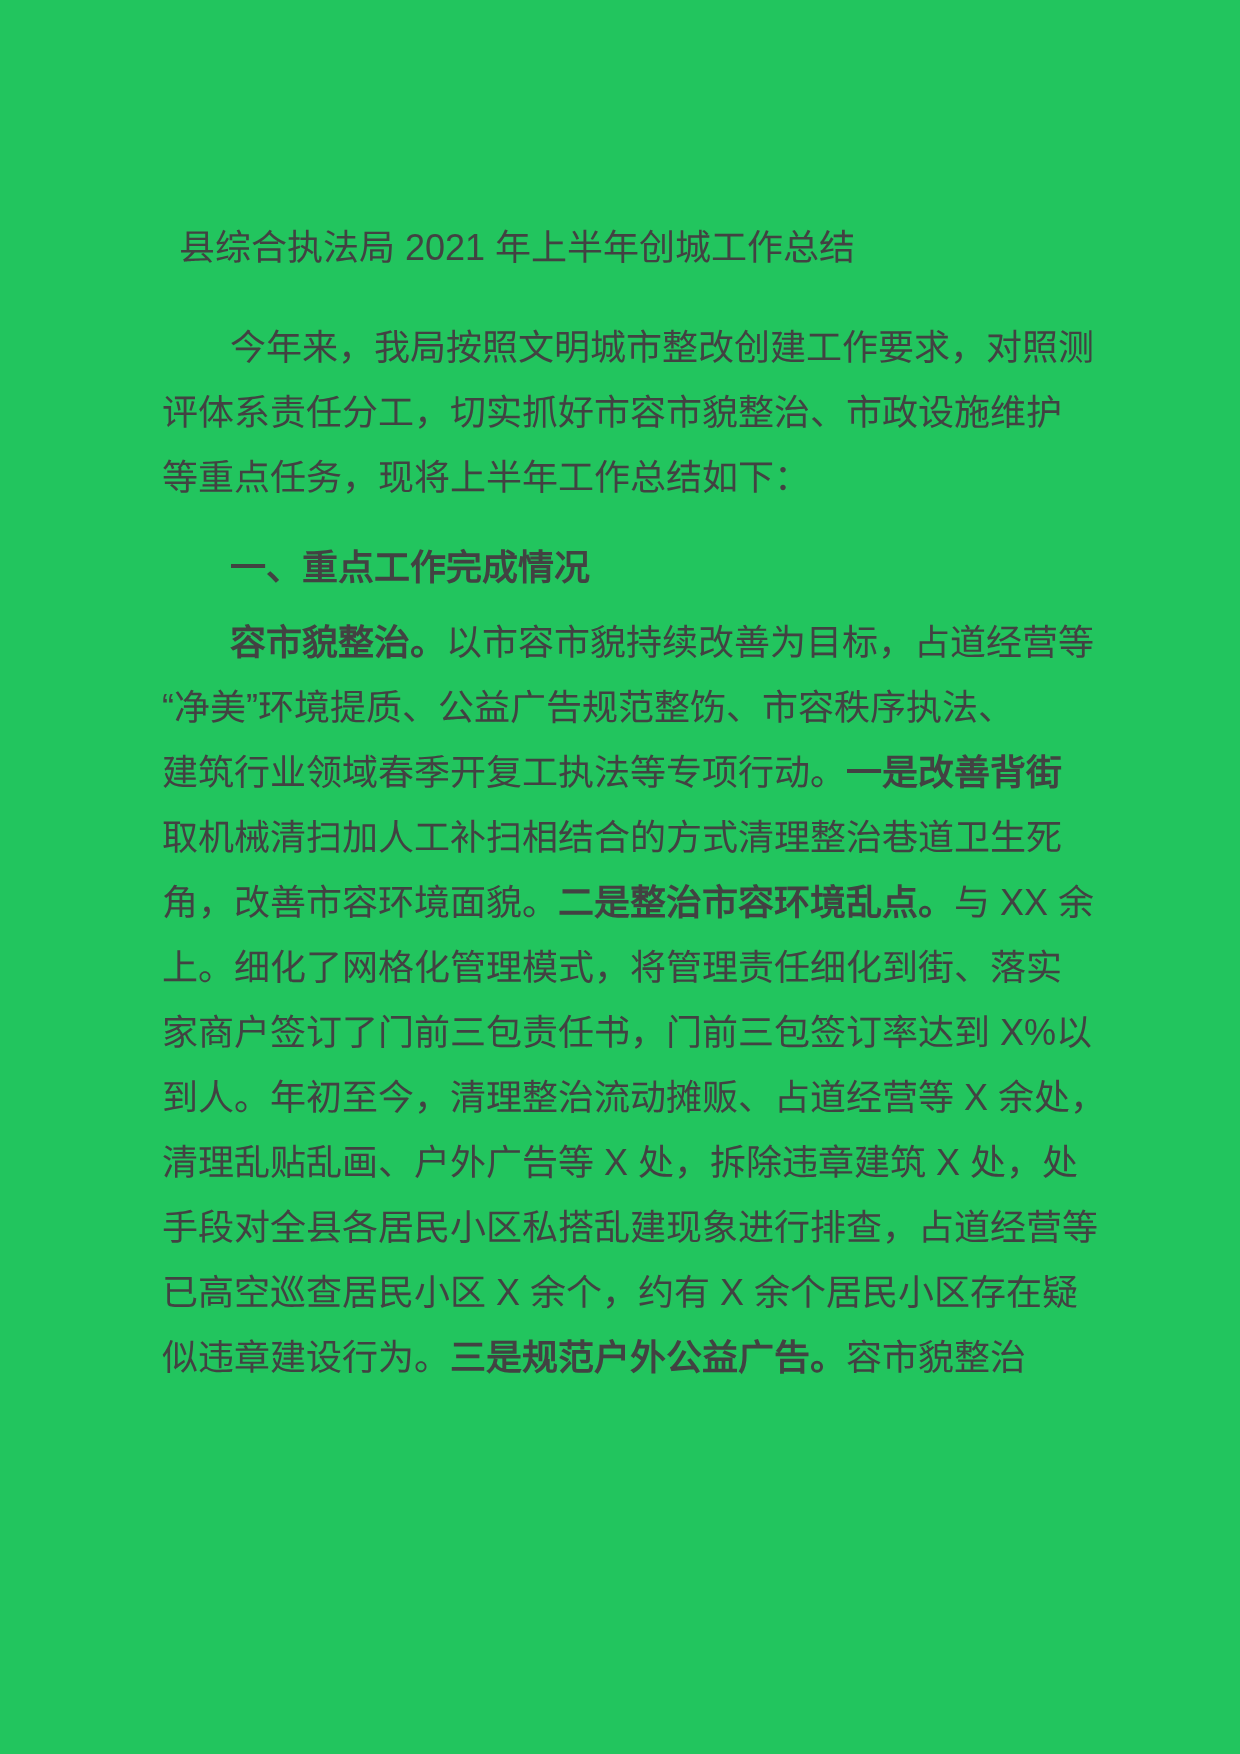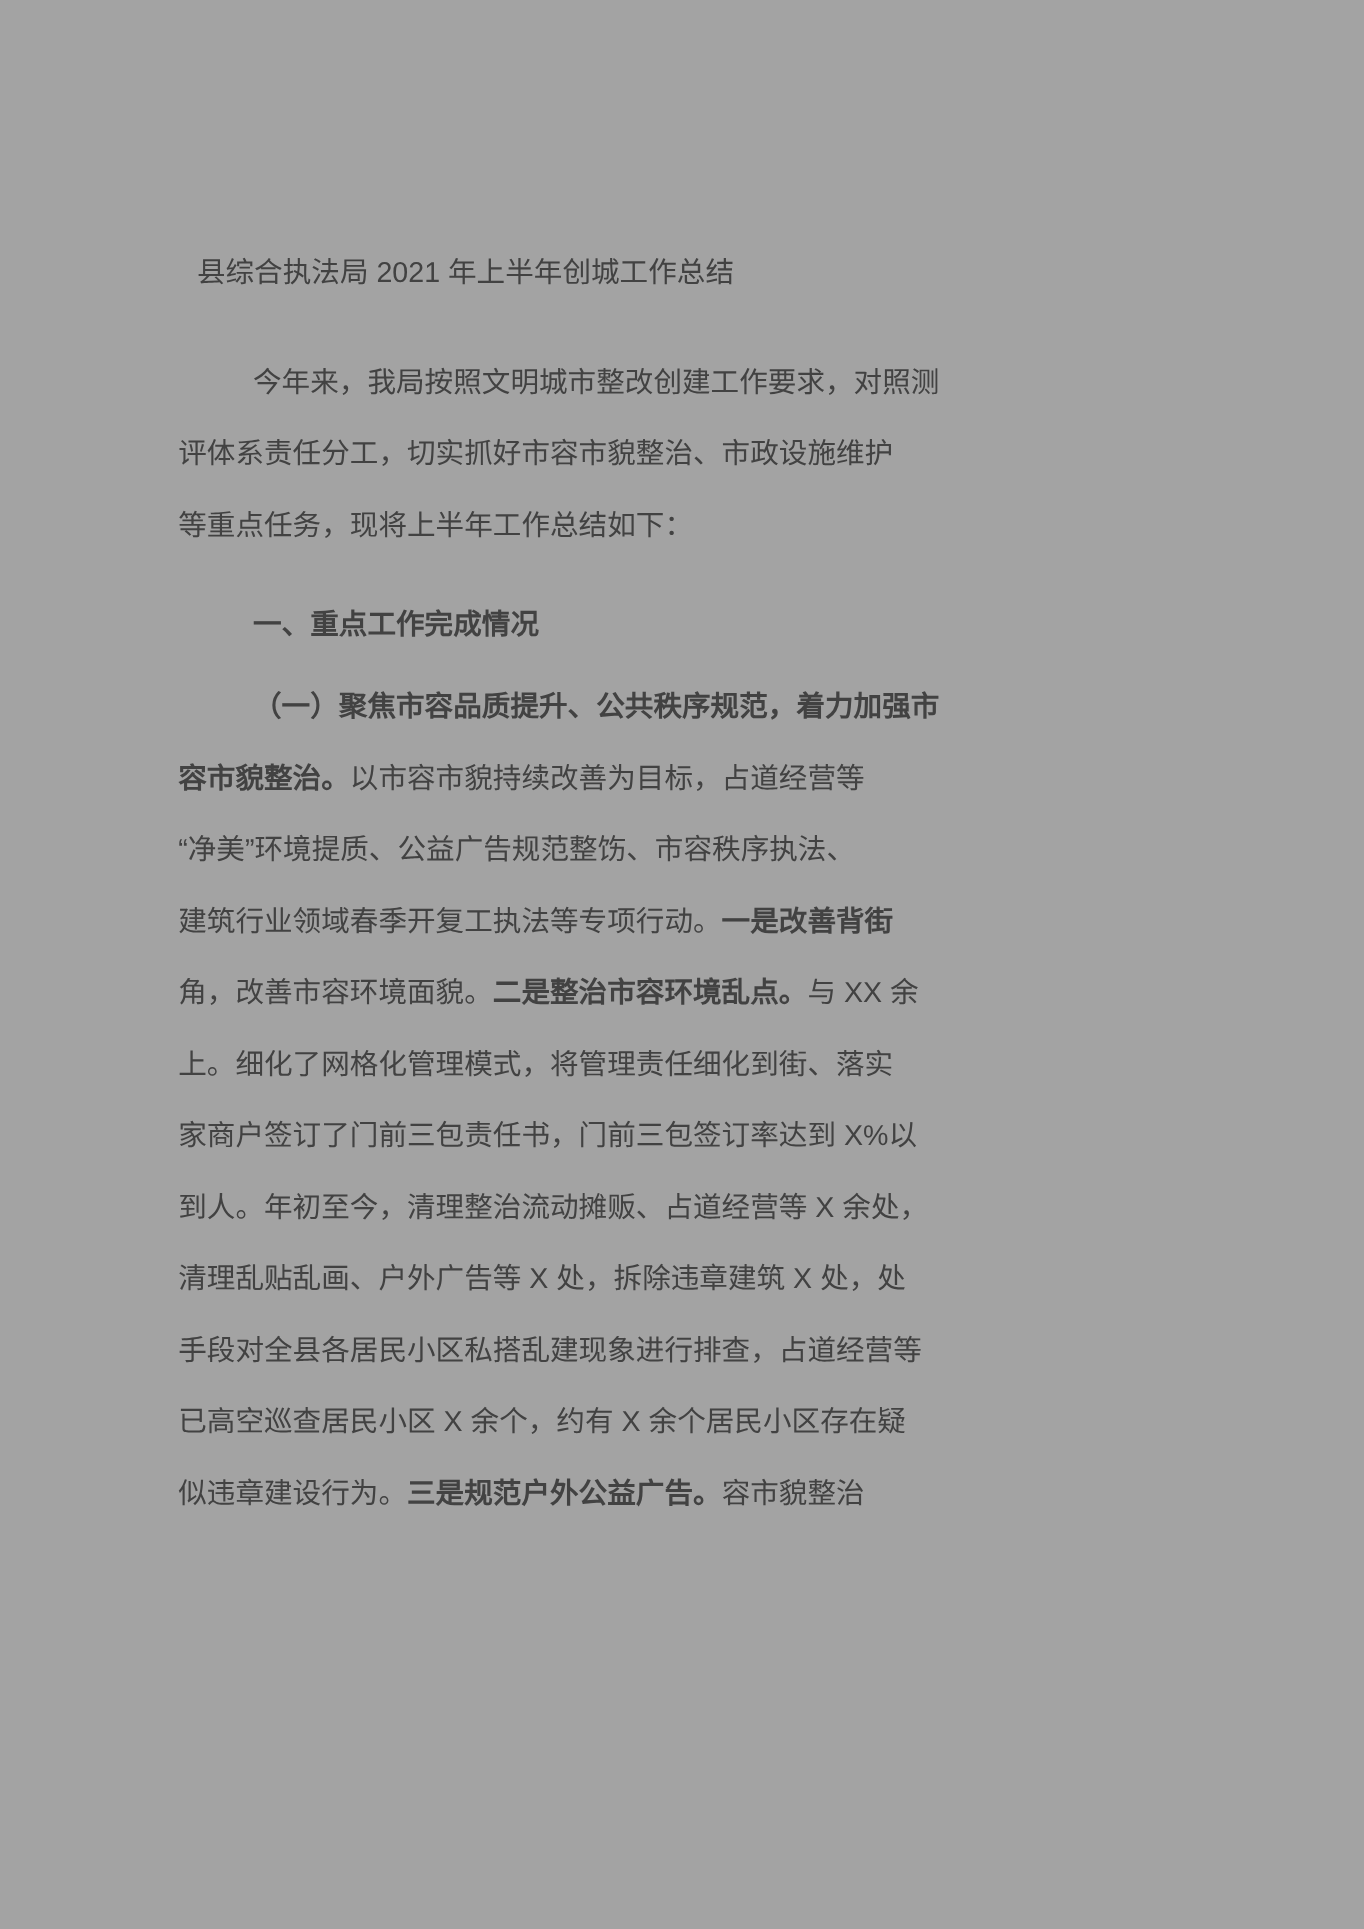--- a/index.html
+++ b/index.html
@@ -11,24 +11,24 @@
     width: 1240px;
     height: 1754px;
     overflow: hidden;
   }
   .doc {
     box-sizing: border-box;
     width: 1240px;
     height: 1754px;
     padding: 215px 180px 0 162px;
     font-family: "Liberation Sans", "DejaVu Sans", sans-serif;
-    font-size: 26px;
+    font-size: 36px;
     line-height: 65px;
     color: #424242;
-    background: #a3a3a3;
+    background: #22c55e;
   }
   .block { margin: 0; }
   .block-title { margin-bottom: 35px; }
   .block-title .line { text-indent: 17px; }
   .block-heading { margin-top: 25px; margin-bottom: 10px; }
   .block-paragraph { margin: 0; }
   .line {
     height: 65px;
     white-space: pre;
     overflow: visible;
@@ -46,24 +46,24 @@
     </div>
     <div class="block block-paragraph block-indent">
       <div class="line"><span class="run-normal">今年来，我局按照文明城市整改创建工作要求，对照测</span></div>
       <div class="line"><span class="run-normal">评体系责任分工，切实抓好市容市貌整治、市政设施维护</span></div>
       <div class="line"><span class="run-normal">等重点任务，现将上半年工作总结如下：</span></div>
     </div>
     <div class="block block-heading block-indent">
       <div class="line"><span class="run-bold">一、重点工作完成情况</span></div>
     </div>
     <div class="block block-paragraph block-indent">
-      <div class="line"><span class="run-bold">（一）聚焦市容品质提升、公共秩序规范，着力加强市</span></div>
       <div class="line"><span class="run-bold">容市貌整治。</span><span class="run-normal">以市容市貌持续改善为目标，占道经营等</span></div>
       <div class="line"><span class="run-normal">“净美”环境提质、公益广告规范整饬、市容秩序执法、</span></div>
       <div class="line"><span class="run-normal">建筑行业领域春季开复工执法等专项行动。</span><span class="run-bold">一是改善背街</span></div>
+      <div class="line"><span class="run-normal">取机械清扫加人工补扫相结合的方式清理整治巷道卫生死</span></div>
       <div class="line"><span class="run-normal">角，改善市容环境面貌。</span><span class="run-bold">二是整治市容环境乱点。</span><span class="run-normal">与 XX 余</span></div>
       <div class="line"><span class="run-normal">上。细化了网格化管理模式，将管理责任细化到街、落实</span></div>
       <div class="line"><span class="run-normal">家商户签订了门前三包责任书，门前三包签订率达到 X%以</span></div>
       <div class="line"><span class="run-normal">到人。年初至今，清理整治流动摊贩、占道经营等 X 余处，</span></div>
       <div class="line"><span class="run-normal">清理乱贴乱画、户外广告等 X 处，拆除违章建筑 X 处，处</span></div>
       <div class="line"><span class="run-normal">手段对全县各居民小区私搭乱建现象进行排查，占道经营等</span></div>
       <div class="line"><span class="run-normal">已高空巡查居民小区 X 余个，约有 X 余个居民小区存在疑</span></div>
       <div class="line"><span class="run-normal">似违章建设行为。</span><span class="run-bold">三是规范户外公益广告。</span><span class="run-normal">容市貌整治</span></div>
     </div>
   </div>

